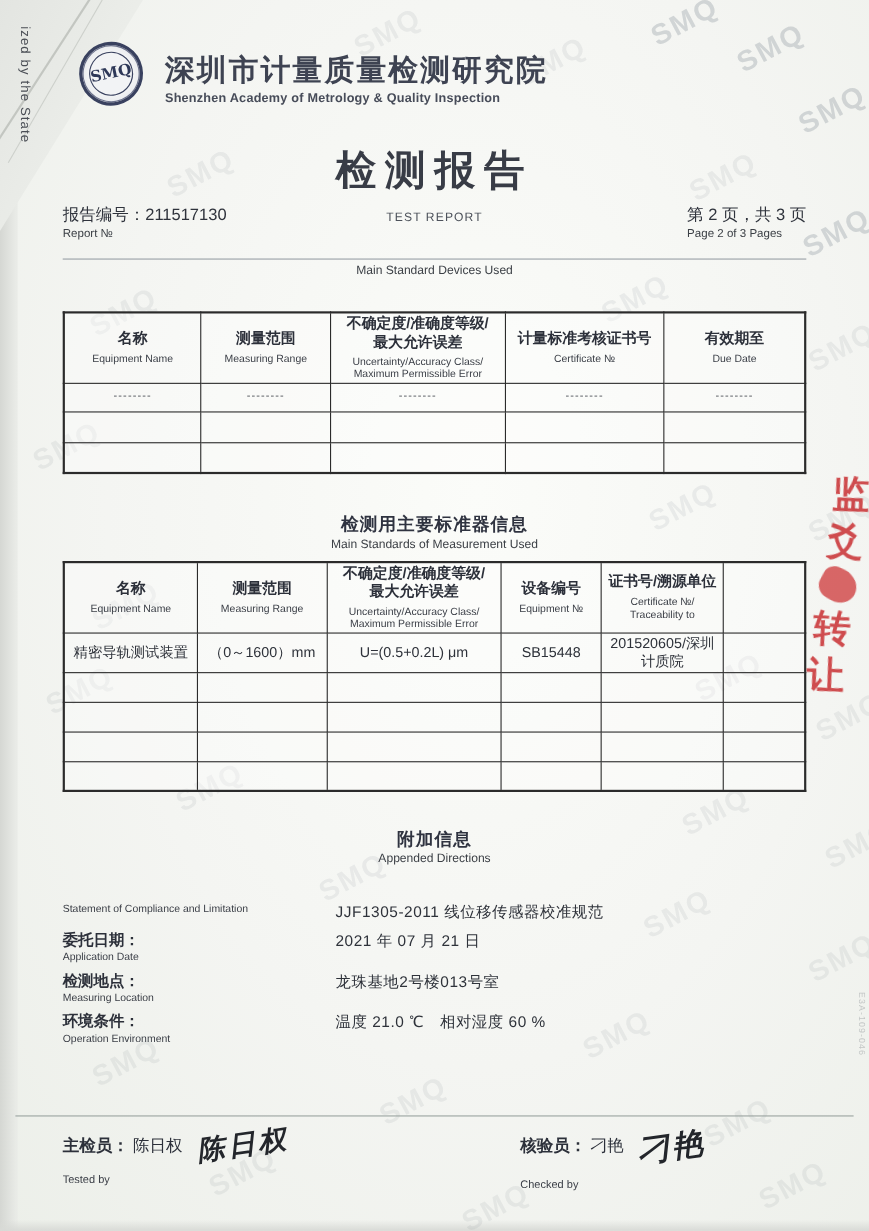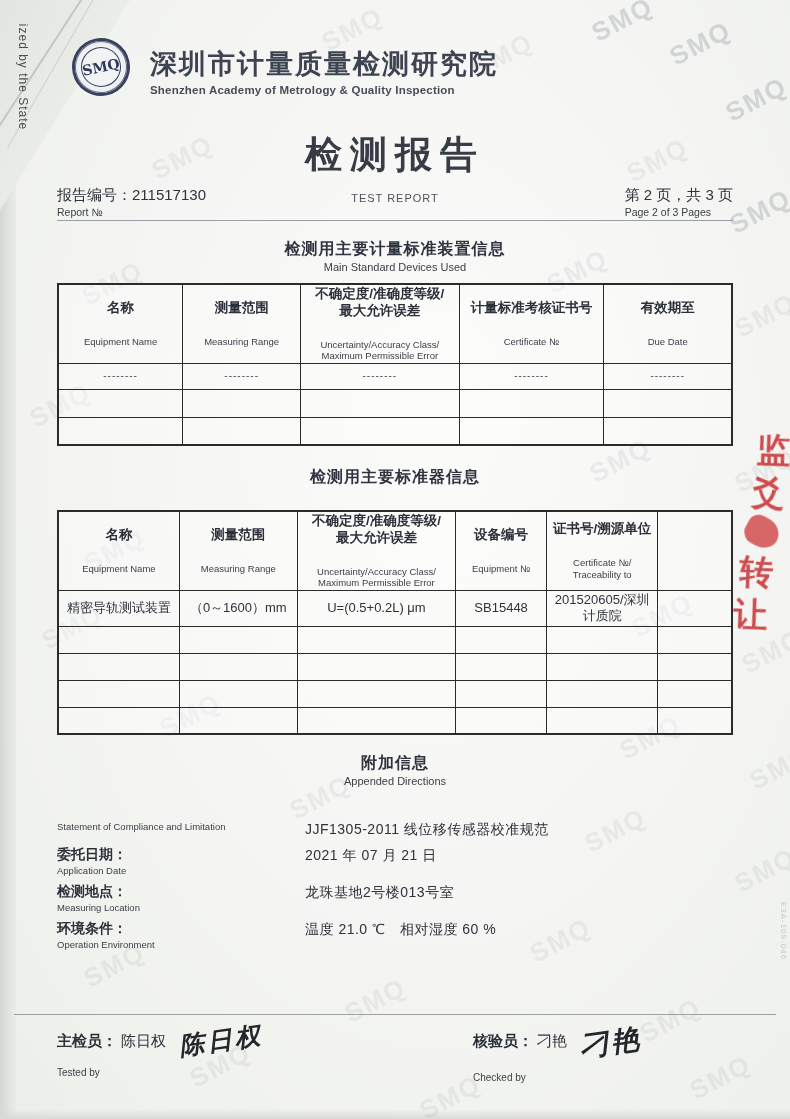--- a/index.html
+++ b/index.html
@@ -46,36 +46,36 @@
   .org{position:absolute;left:150px;top:46px;}
   .org-zh{font-size:27px;font-weight:bold;color:#3e4352;letter-spacing:2px;}
   .org-en{font-size:11.5px;font-weight:bold;color:#474c59;margin-top:2px;letter-spacing:.2px;}
   
   .doc-title{position:absolute;top:130px;left:0;width:100%;text-align:center;}
   .doc-title-zh{font-size:37px;font-weight:bold;color:#383c46;letter-spacing:8px;}
   .doc-title-en{font-size:11px;color:#4d525b;letter-spacing:1px;margin-top:12px;}
   
   .meta{position:absolute;top:186px;left:57px;width:676px;display:flex;
     justify-content:space-between;align-items:flex-end;border-bottom:1px solid #98a0a6;
-    padding-bottom:2px;}
+    padding-bottom:17px;}
   .meta-zh{font-size:15px;color:#2f333c;}
   .meta-en{font-size:10.5px;color:#3c4046;margin-top:1px;}
   .meta-right{text-align:left;}
   
   .sec-title{position:absolute;left:0;width:100%;text-align:center;}
   .sec-zh{font-size:16px;font-weight:bold;color:#2f3340;letter-spacing:1px;}
   .sec-en{font-size:11px;color:#3c4046;margin-top:1px;}
   
   table.grid{position:absolute;left:57px;width:676px;border-collapse:collapse;
     border:2px solid #2b2b2b;background:rgba(255,255,255,.35);}
   table.grid th, table.grid td{border:1px solid #2b2b2b;text-align:center;
     vertical-align:middle;padding:1px 3px;}
   .th-zh{font-size:13.5px;font-weight:bold;color:#2c303a;white-space:pre-line;line-height:1.25;}
   .th-en{font-size:9.5px;font-weight:normal;color:#3a3e46;white-space:pre-line;
-    line-height:1.2;margin-top:19px;}
+    line-height:1.2;margin-top:4px;}
   td.cell{font-size:13px;color:#2e323a;line-height:1.25;}
   td.cell.dash{font-size:10px;letter-spacing:1px;color:#4a4e55;}
   
   .app-list{position:absolute;top:820px;left:57px;width:660px;}
   .app-item{display:flex;align-items:flex-start;margin-bottom:7px;}
   .app-label{width:248px;flex:none;}
   .app-label-zh{font-size:14px;font-weight:bold;color:#2c303a;}
   .app-label-en{font-size:9.5px;color:#3a3e46;margin-top:1px;}
   .app-value{font-size:14px;color:#2e323a;padding-top:1px;letter-spacing:.5px;}
   
@@ -164,21 +164,20 @@
       <div class="meta-zh">报告编号：211517130</div>
       <div class="meta-en">Report №</div>
     </div>
     <div class="meta-right">
       <div class="meta-zh">第 2 页，共 3 页</div>
       <div class="meta-en">Page 2 of 3 Pages</div>
     </div>
   </div>
 
   <div class="sec-title" style="top:239px">
-    <div class="sec-zh">检测用主要计量标准装置信息</div>
     <div class="sec-en">Main Standard Devices Used</div>
   </div>
   <table class="grid" style="top:283px">
       <colgroup>
         <col style="width: 18.5%;">
         <col style="width: 17.5%;">
         <col style="width: 23.5%;">
         <col style="width: 21.5%;">
         <col style="width: 19%;">
       </colgroup>
@@ -228,20 +227,21 @@
           <td class="cell"></td>
           <td class="cell"></td>
           <td class="cell"></td>
           <td class="cell"></td>
         </tr>
       </tbody>
     </table>
 
   <div class="sec-title" style="top:467px">
     <div class="sec-zh">检测用主要标准器信息</div>
+    <div class="sec-en">Main Standards of Measurement Used</div>
   </div>
   <table class="grid" style="top:510px">
       <colgroup>
         <col style="width: 18%;">
         <col style="width: 17.5%;">
         <col style="width: 23.5%;">
         <col style="width: 13.5%;">
         <col style="width: 16.5%;">
         <col style="width: 11%;">
       </colgroup>

